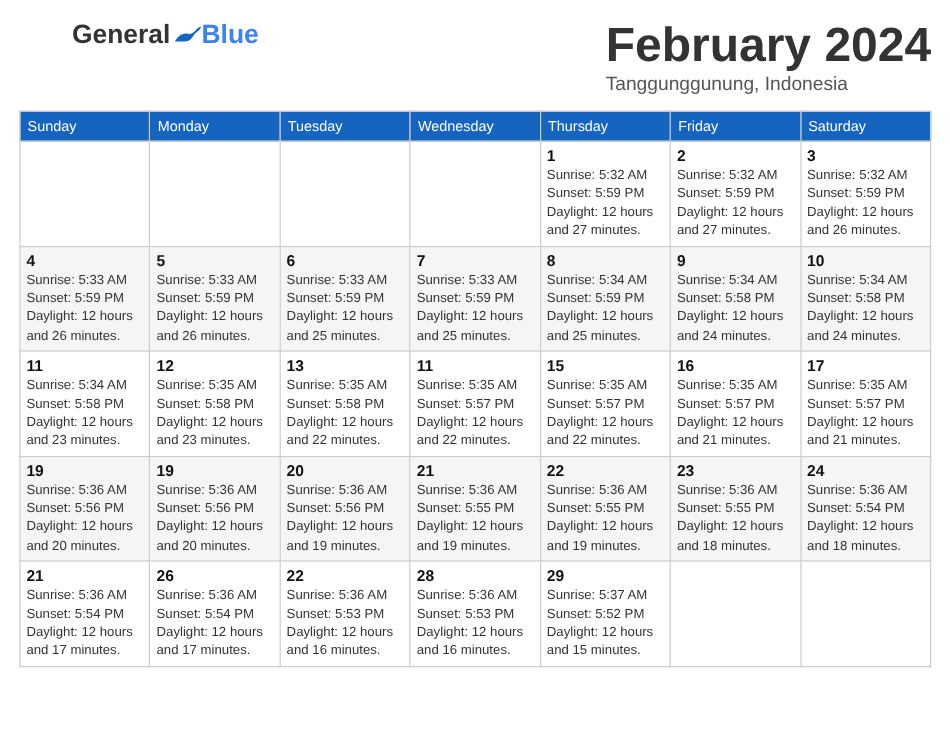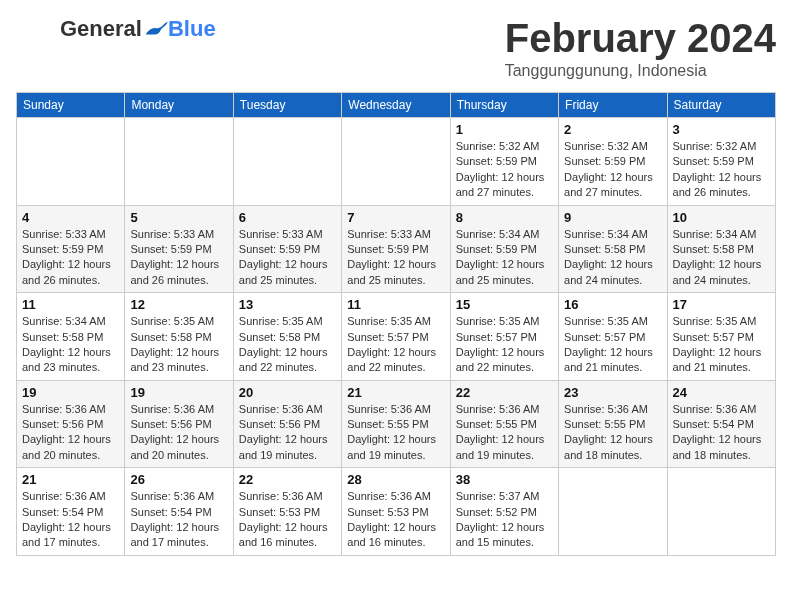--- a/index.html
+++ b/index.html
@@ -294,21 +294,21 @@
 Sunset: 5:53 PM
 Daylight: 12 hours and 16 minutes.</div>
         </td>
         <td>
           <span class="day-num">28</span>
           <div class="cell-info" style="white-space: pre-line;">Sunrise: 5:36 AM
 Sunset: 5:53 PM
 Daylight: 12 hours and 16 minutes.</div>
         </td>
         <td>
-          <span class="day-num">38</span>
+          <span class="day-num">29</span>
           <div class="cell-info" style="white-space: pre-line;">Sunrise: 5:37 AM
 Sunset: 5:52 PM
 Daylight: 12 hours and 15 minutes.</div>
         </td>
         <td class="empty-cell"></td>
         <td class="empty-cell"></td>
       </tr>
     </tbody>
 </table>
 

